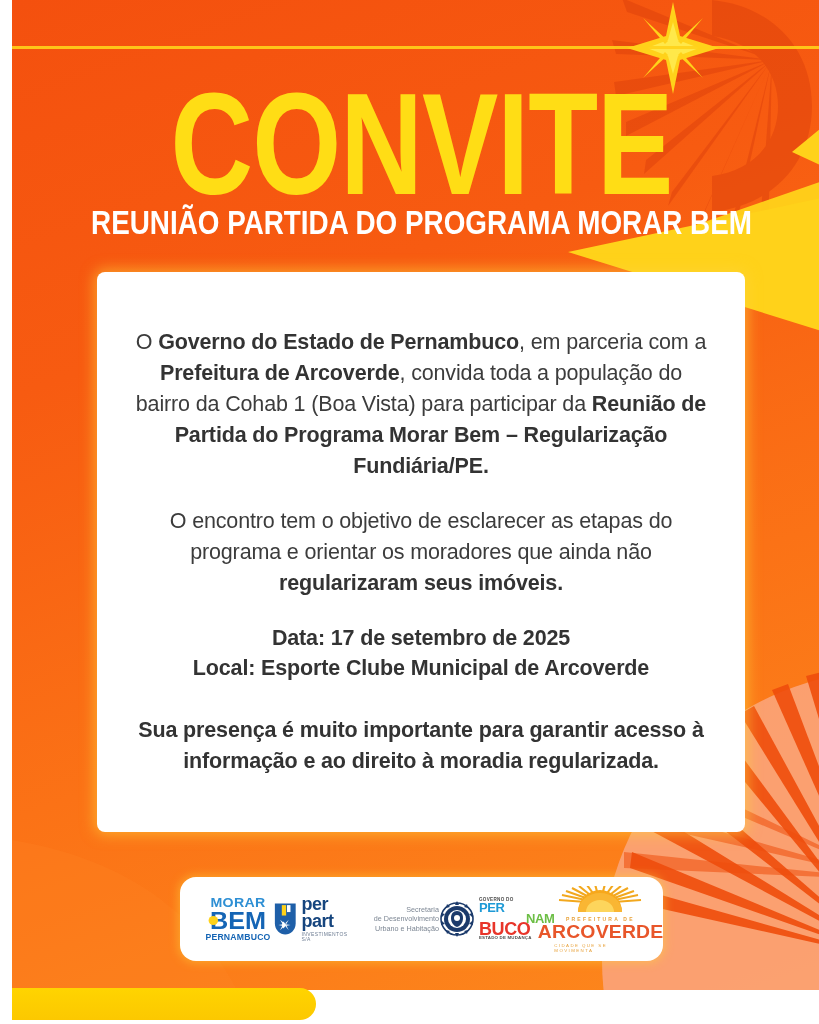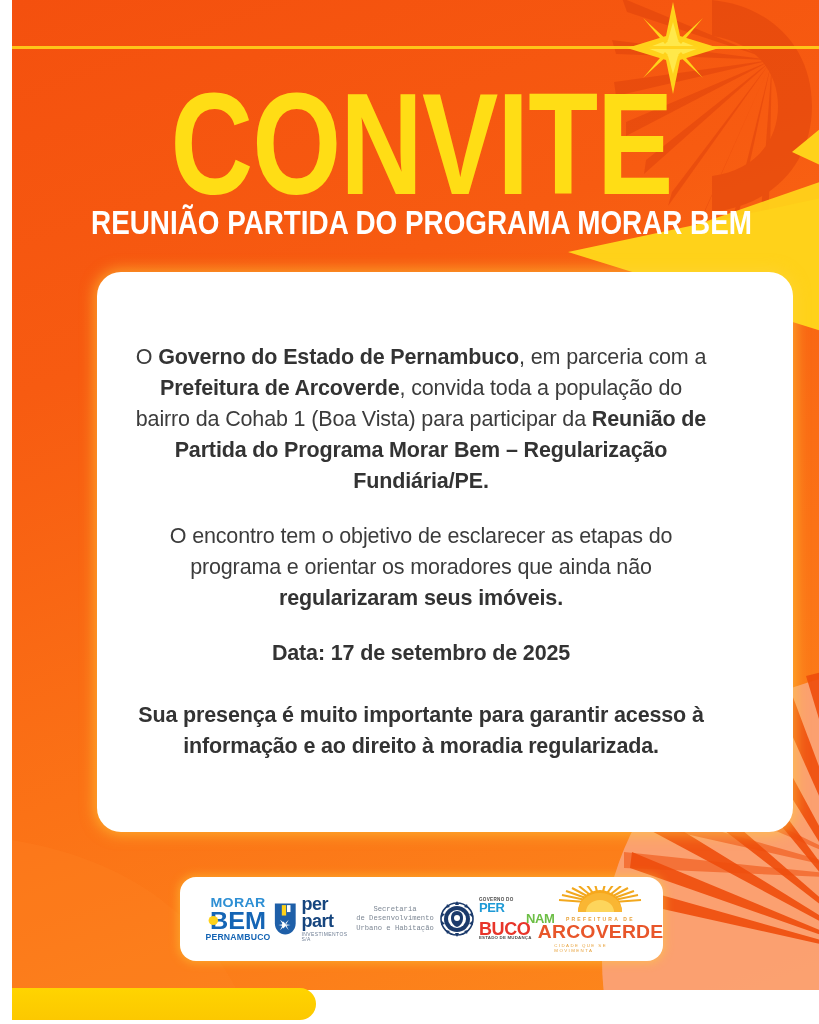--- a/index.html
+++ b/index.html
@@ -45,23 +45,22 @@
     line-height:30px;
     letter-spacing:0px;
     color:#ffffff;
     transform:scaleX(0.96) scaleY(1.14);
     transform-origin:center top;
   }
 
   
   .card{
     position:absolute;left:85px;top:272px;width:648px;height:560px;
-    background:#ffffff;border-radius:24px;
+    background:#ffffff;border-radius:8px;
     box-shadow:0 0 14px 3px rgba(255,214,60,.55);
-    padding-left:48px;
   }
   .card-inner{
     position:absolute;left:0;top:0;width:648px;height:560px;
     display:flex;flex-direction:column;align-items:center;justify-content:center;
     padding:0 38px;box-sizing:border-box;
   }
   .p{
     margin:0;width:100%;text-align:center;
     color:#3c3c3c;
     font-size:21.5px;
@@ -109,23 +108,22 @@
   
   .perpart{display:flex;align-items:center;gap:5px;}
   .pp-text{display:flex;flex-direction:column;line-height:1;}
   .pp-per,.pp-part{
     font-weight:bold;font-size:18px;line-height:17px;color:#16457e;letter-spacing:-.5px;
   }
   .pp-sub{font-size:5px;color:#6e7d93;letter-spacing:.4px;margin-top:2px;}
 
   
   .secretaria{
-    font-size:7.2px;line-height:9.5px;color:#7d8794;text-align:center;
+    font-size:7.2px;line-height:9.5px;color:#7d8794;text-align:right;
     width:88px;
-    font-family:Liberation Mono, monospace;
   }
 
   
   .gov{display:flex;align-items:center;gap:4px;}
   .gov-text{display:flex;flex-direction:column;line-height:1;align-items:flex-start;}
   .gov-top{font-size:4.6px;color:#4d4d4d;letter-spacing:.3px;font-weight:bold;}
   .gov-per{font-weight:bold;font-size:13px;line-height:11px;color:#1e9ad6;letter-spacing:-.4px;}
   .gov-nam{font-weight:bold;font-size:13px;line-height:11px;color:#6cbe45;letter-spacing:-.4px;margin-left:47px;}
   .gov-buco{font-weight:bold;font-size:18px;line-height:11px;color:#e8352a;letter-spacing:-.4px;}
   .gov-bot{font-size:4.4px;color:#4d4d4d;letter-spacing:.2px;font-weight:bold;margin-top:1px;}
@@ -235,20 +233,21 @@
 
   <div class="card">
     <div class="card-inner">
 
       <p class="p"><span>O </span><b>Governo do Estado de Pernambuco</b><span>, em parceria com a </span><b>Prefeitura de Arcoverde</b><span>, convida toda a população do bairro da Cohab 1 (Boa Vista) para participar da </span><b>Reunião de  Partida do Programa Morar Bem – Regularização Fundiária/PE.</b></p>
 
       <p class="p block2"><span>O encontro tem o objetivo de esclarecer as etapas do programa e orientar os moradores que ainda não </span><b>regularizaram seus imóveis.</b></p>
 
       <div class="details">
         <div>Data: 17 de setembro de 2025</div>
+        <div>Local: Esporte Clube Municipal de Arcoverde</div>
       </div>
 
       <p class="p block4">Sua presença é muito importante para garantir acesso à informação e ao direito à moradia regularizada.</p>
     </div>
   </div>
 
   <div class="logobar">
 
     <div class="logo">
       <div class="morarbem">

